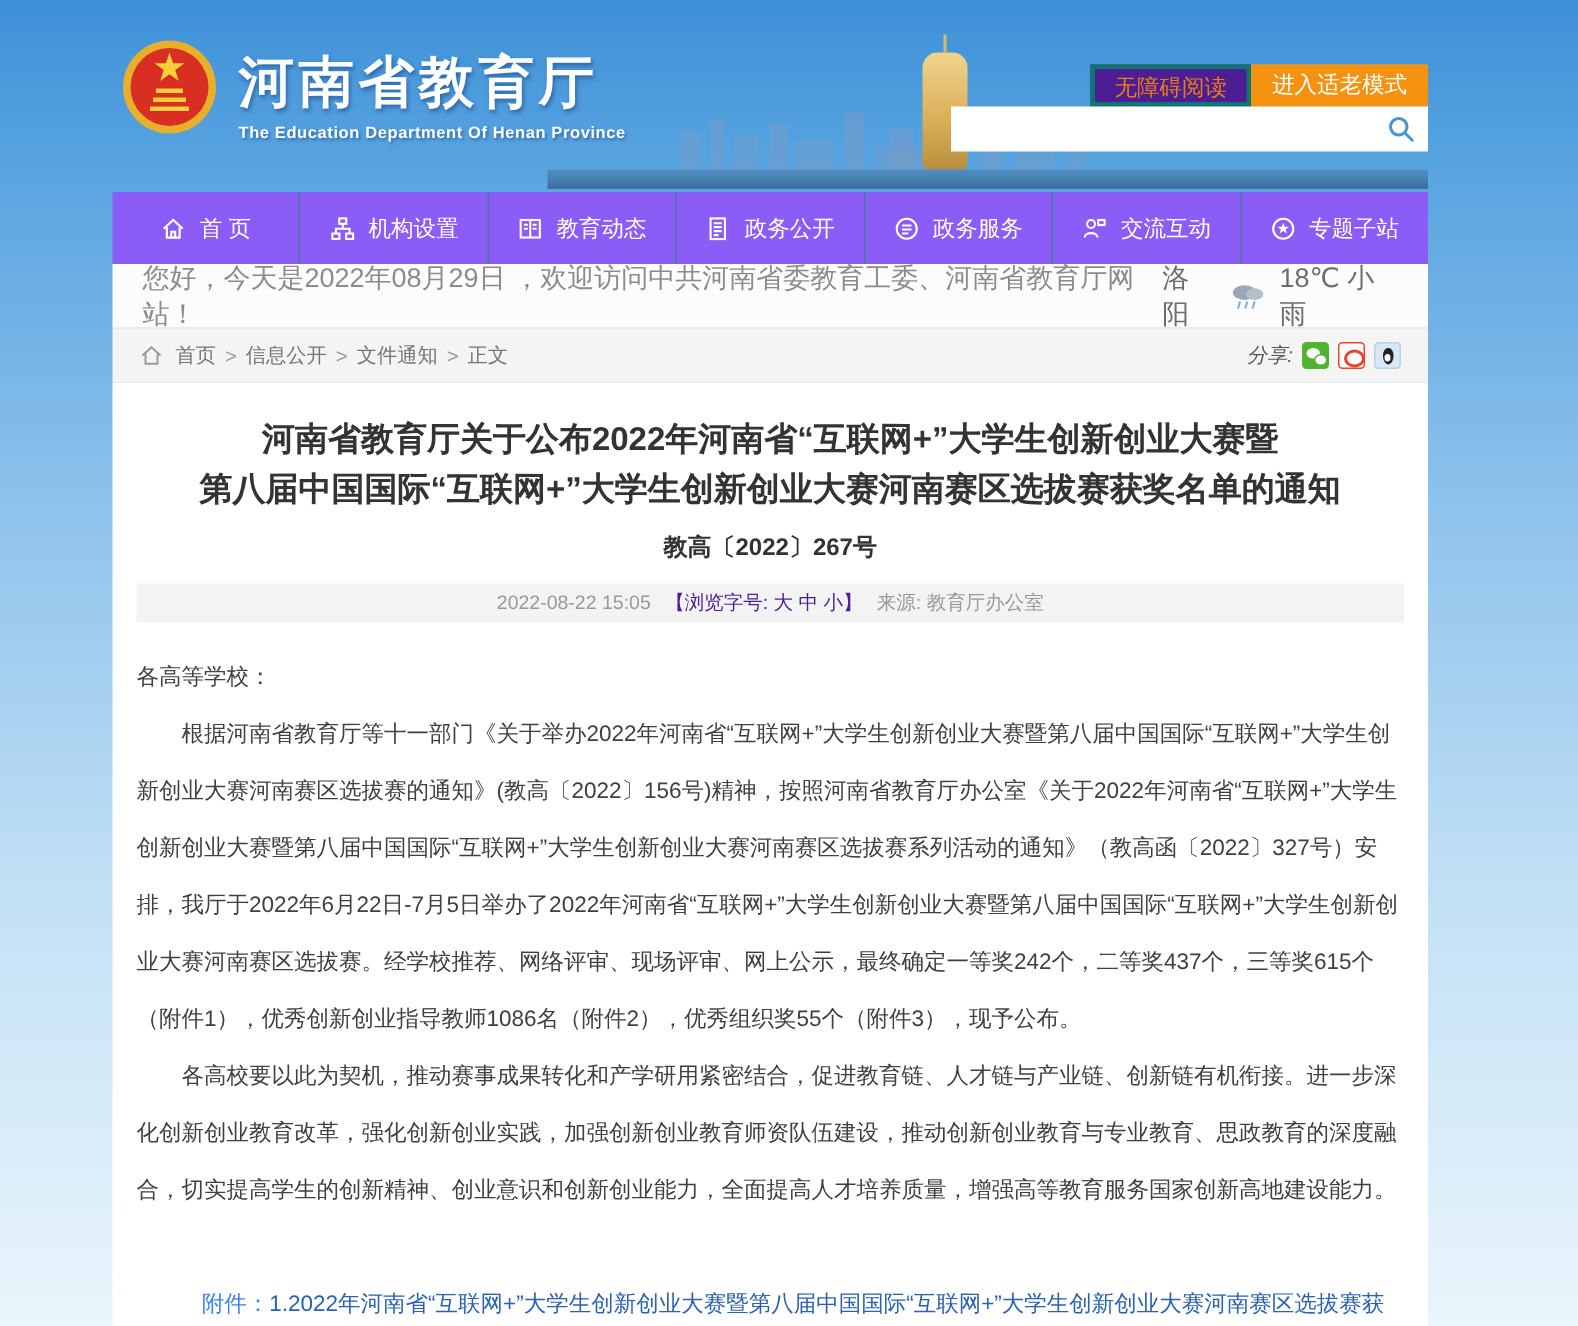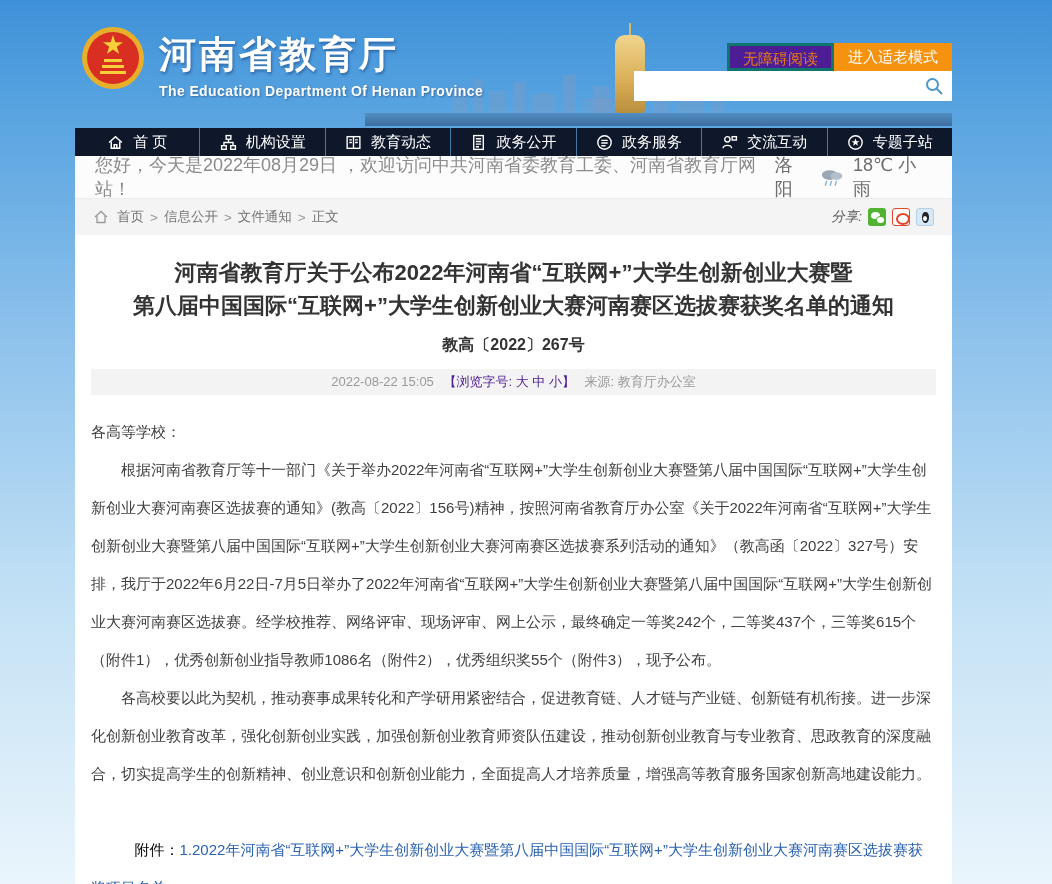--- a/index.html
+++ b/index.html
@@ -28,38 +28,38 @@
     position: absolute; bottom: 0; left: 0; right: 0; height: 13px;
     background: linear-gradient(180deg, rgba(70,100,140,0.35), rgba(35,65,105,0.55));
   }
   .emblem { position: absolute; left: 6px; top: 26px; width: 64px; height: 64px; z-index: 2; }
   .brand { position: absolute; left: 84px; top: 30px; z-index: 2; color: #fff; }
   .site-title {
     font-size: 37px; font-weight: bold; letter-spacing: 3px;
     text-shadow: 1px 2px 3px rgba(20,60,120,0.55);
   }
   .site-subtitle {
-    font-size: 14px; margin-top: 3px; letter-spacing: 0.4px; font-weight: bold;
+    font-size: 11px; margin-top: 3px; letter-spacing: 0.4px; font-weight: bold;
     text-shadow: 1px 1px 2px rgba(20,60,120,0.55);
   }
   .top-buttons { position: absolute; top: 43px; right: 0; display: flex; z-index: 3; }
   .top-buttons .btn {
     height: 28px; line-height: 26px; padding: 0 13px; font-size: 15px; cursor: pointer;
   }
   .btn-accessibility { background: #4c1d95; color: #ed7d0e; border: 3px solid #0f766e; }
   .btn-elder { background: #f5920f; color: #fff; border: 1px solid #f5920f; }
   .search-bar {
     position: absolute; top: 71px; right: 0; width: 318px; height: 30px; background: #fff;
     display: flex; align-items: center; z-index: 3; padding: 0 8px 0 10px;
   }
   .search-input { flex: 1; border: none; outline: none; font-size: 14px; color: #333; background: transparent; }
   .search-icon { width: 20px; height: 20px; cursor: pointer; flex: none; }
 
   
-  .main-nav { height: 28px; background: #0f172a; display: flex; }
+  .main-nav { height: 48px; background: #8b5cf6; display: flex; }
   .nav-item {
     flex: 1; display: flex; align-items: center; justify-content: center; gap: 9px;
     color: #fff; font-size: 15px; border-right: 1px solid #4b77a3; cursor: pointer;
   }
   .nav-item:last-child { border-right: none; }
   .nav-item svg { width: 17px; height: 17px; }
 
   
   .welcome-bar {
     height: 43px; background: #fcfcfc; border-bottom: 1px solid #ebebeb;
@@ -97,21 +97,21 @@
   .meta-bar {
     margin-top: 13px; background: #f3f3f3; height: 26px; line-height: 26px;
     text-align: center; font-size: 13px; color: #999;
   }
   .meta-red { color: #4c1d95; margin: 0 6px; cursor: pointer; }
   .article-body { margin-top: 18px; font-size: 15px; color: #404040; line-height: 38px; }
   .article-body p { margin: 0; }
   .p-indent { text-indent: 2em; }
   .attachments { margin-top: 38px; }
   .attachments p { text-indent: 2.9em; line-height: 38px; }
-  .att-label { color: #000000; }
+  .att-label { color: #3b82f6; }
   .att-link { color: #2b62b2; text-decoration: none; cursor: pointer; }
 </style>
 </head>
 <body>
 
 <div class="page-col">
 
   <div class="site-header">
     <div class="cityscape">
       <div class="bld" style="left:88px;width:14px;height:26px;opacity:.7"></div>

